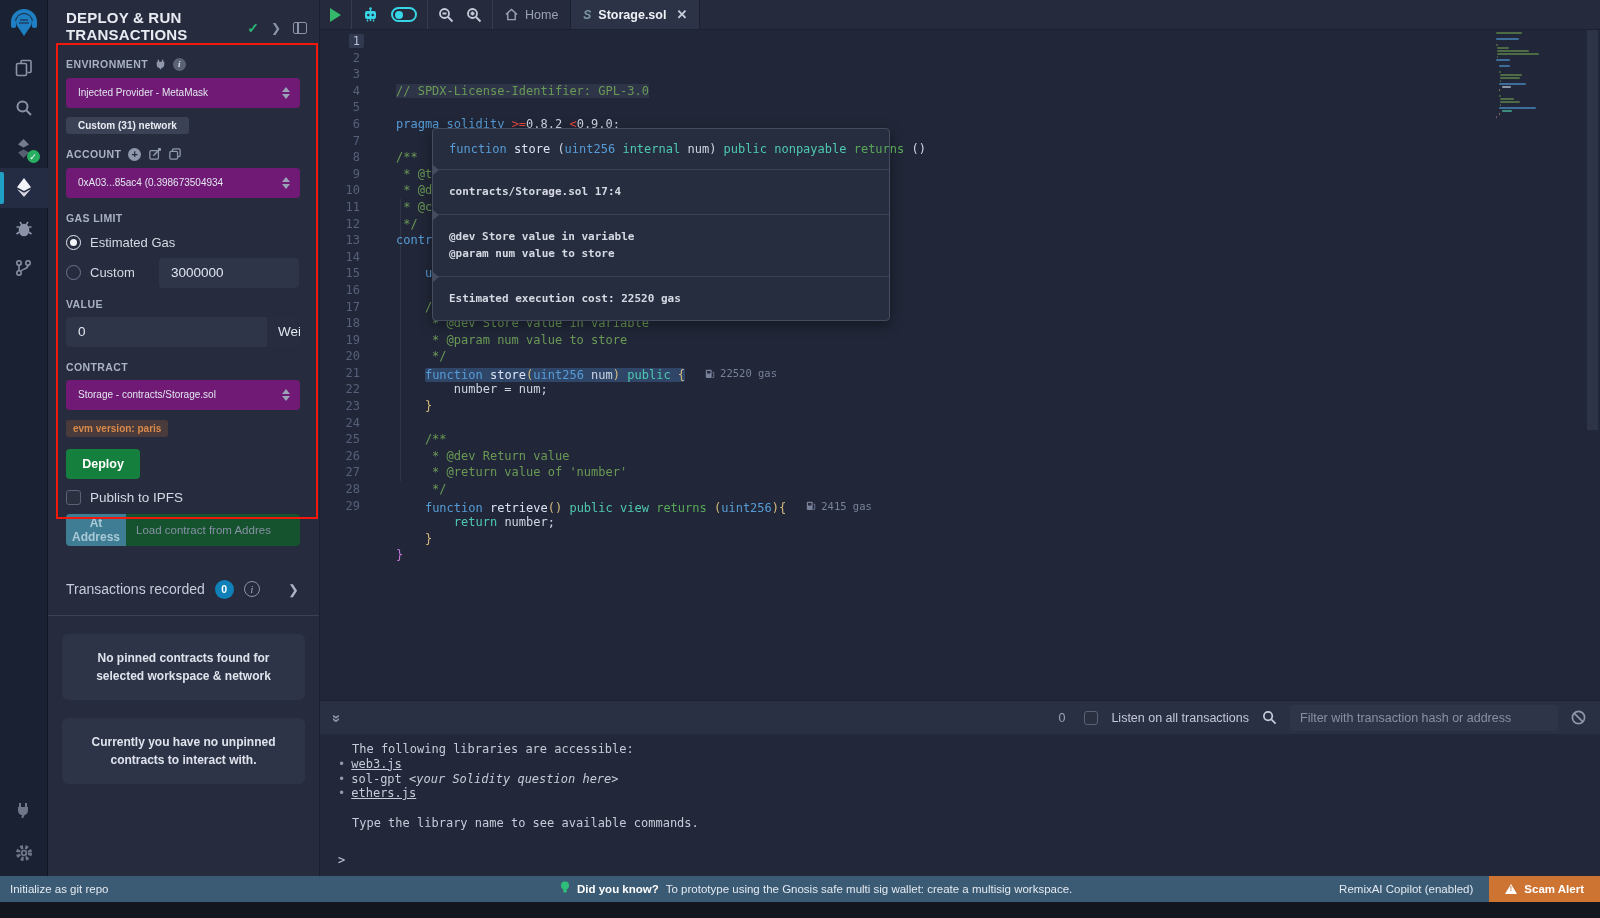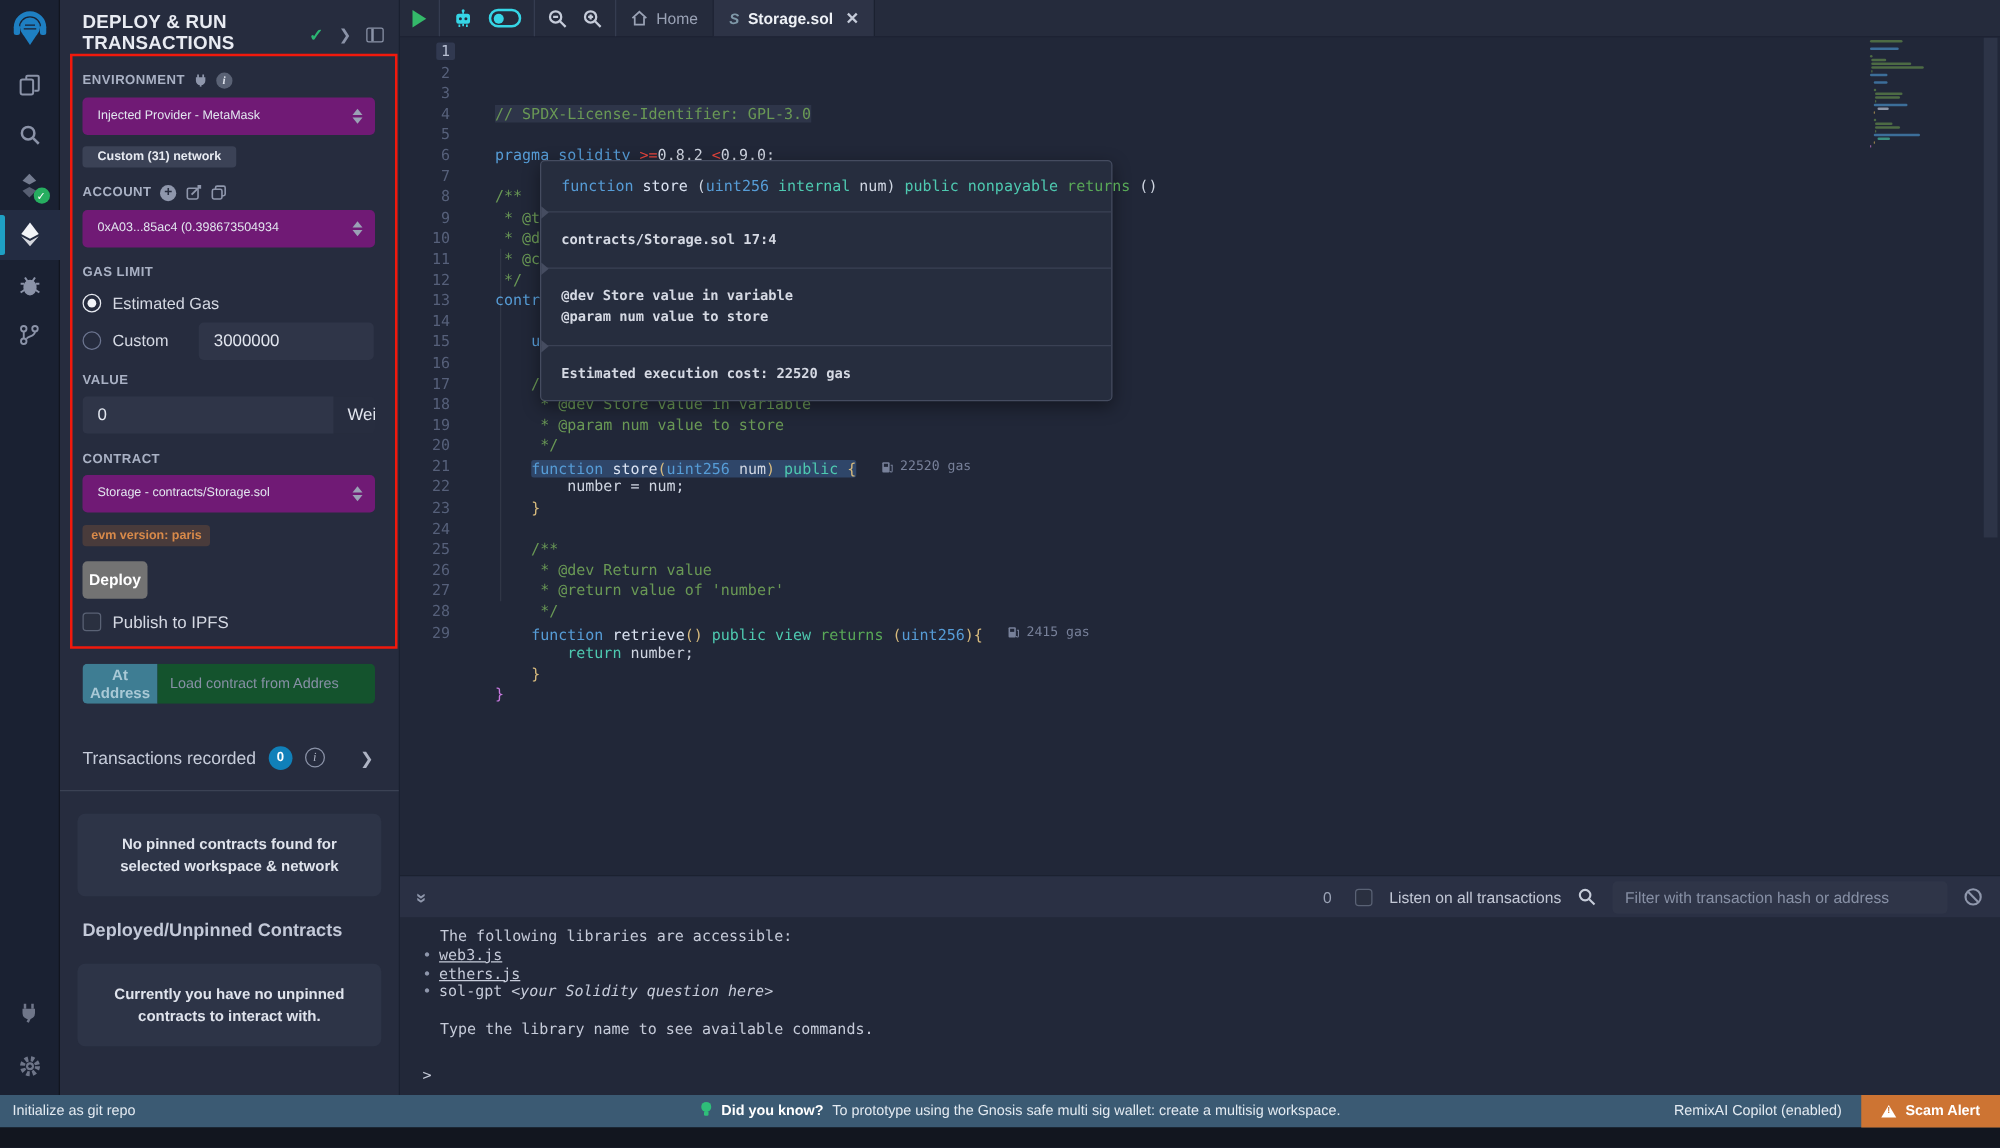--- a/index.html
+++ b/index.html
@@ -53,25 +53,25 @@
   .radio.sel { border-color:#e8ebf2; }
   .radio.sel::after { content:""; position:absolute; inset:3px; background:#f2f4f8; border-radius:50%; }
   .radio-label { color:#d5d9e3; font-size:13px; }
   .gas-input { margin-left:auto; width:140px; height:30px; background:#2f3548; border:none; border-radius:4px; color:#e2e6ef; font-size:13.5px; padding:0 12px; outline:none; }
 
   .value-row { display:flex; width:234px; height:30px; border-radius:4px; overflow:hidden; }
   .value-input { flex:1; background:#2f3548; border:none; color:#e2e6ef; font-size:13.5px; padding:0 12px; outline:none; }
   .unit-box { width:84px; background:#272d3f; border-left:1px solid #20263600; display:flex; align-items:center; justify-content:flex-end; padding:0 10px; gap:6px; color:#e2e6ef; font-size:13.5px; cursor:pointer; }
 
   .evm-badge { display:inline-block; margin-top:10px; background:rgba(201,116,52,.22); color:#d98a4a; font-size:10px; font-weight:bold; padding:3px 7px; border-radius:3px; }
-  .deploy-btn { margin-top:12px; width:52px; height:30px; background:#737373; color:#fff; font-weight:bold; font-size:12.5px; border:none; border-radius:4px; cursor:pointer; display:block; }
+  .deploy-btn { margin-top:12px; width:74px; height:30px; background:#15803d; color:#fff; font-weight:bold; font-size:12.5px; border:none; border-radius:4px; cursor:pointer; display:block; }
   .cbx-row { display:flex; align-items:center; gap:9px; margin-top:11px; }
   .cbx { width:15px; height:15px; border-radius:3px; border:1.5px solid #5a6275; background:#2a3040; cursor:pointer; flex:none; }
   .cbx-label { font-size:13.5px; color:#d5d9e3; }
-  .ataddr-row { display:flex; width:234px; height:32px; margin-top:26px; border-radius:4px; overflow:hidden; }
+  .ataddr-row { display:flex; width:234px; height:32px; margin-top:9px; border-radius:4px; overflow:hidden; }
   .ataddr-btn { width:92px; background:#3e7d93; color:#a9c9d6; font-size:12px; font-weight:bold; border:none; cursor:pointer; }
   .ataddr-input { flex:1; background:#14532d; border:none; color:#e2e6ef; font-size:11.5px; padding:0 10px; outline:none; }
   .ataddr-input::placeholder { color:#8790a5; }
 
   .tx-row { display:flex; align-items:center; gap:10px; padding:20px 20px 16px 18px; margin-top:14px; }
   .tx-title { font-size:14px; color:#c6ccda; }
   .count-badge { width:19px; height:19px; border-radius:50%; background:#1080b9; color:#fff; font-size:10.5px; font-weight:bold; display:flex; align-items:center; justify-content:center; }
   .tx-info { width:16px; height:16px; border-radius:50%; border:1px solid #8b93a8; color:#aeb4c4; font-size:10px; font-style:italic; font-family:"Liberation Serif", serif; display:flex; align-items:center; justify-content:center; }
   .tx-chev { margin-left:auto; color:#aeb4c4; font-size:13px; cursor:pointer; }
   .divider { border-top:1px solid #3b4254; margin:0; }
@@ -329,23 +329,20 @@
     <div class="tx-row">
       <span class="tx-title">Transactions recorded</span>
       <span class="count-badge">0</span>
       <span class="tx-info">i</span>
       <span class="tx-chev">❯</span>
     </div>
     <div class="divider"></div>
 
     <div class="empty-box">No pinned contracts found for selected workspace &amp; network</div>
 
-    <div class="section-h">
-      <span class="section-title">Deployed/Unpinned Contracts</span>
-    </div>
     <div class="empty-box">Currently you have no unpinned contracts to interact with.</div>
   </div>
 
   <div id="main">
 
     <div id="toolbar">
       <div class="tb-group">
         <span class="play-btn"></span>
       </div>
       <div class="tb-group">
@@ -482,22 +479,22 @@
         <svg width="15" height="15" viewBox="0 0 16 16" fill="none" stroke="#8f97ac" stroke-width="1.8">
             <circle cx="8" cy="8" r="6.5"></circle>
             <path d="M3.5 3.5l9 9"></path>
           </svg>
       </div>
     </div>
     <div id="term-body">
       <div id="term-lines">
           <div class="tline"><span class="indent"></span>The following libraries are accessible:</div>
           <div class="tline"><span class="bullet">•</span><a>web3.js</a></div>
+          <div class="tline"><span class="bullet">•</span><span>sol-gpt </span><span class="it">&lt;your Solidity question here&gt;</span></div>
           <div class="tline"><span class="bullet">•</span><a>ethers.js</a></div>
-          <div class="tline"><span class="bullet">•</span><span>sol-gpt </span><span class="it">&lt;your Solidity question here&gt;</span></div>
           <div class="tline">&nbsp;</div>
           <div class="tline"><span class="indent"></span>Type the library name to see available commands.</div>
         </div>
       <div class="prompt">&gt;</div>
     </div>
   </div>
 </div>
 
 <div id="statusbar">
   <span class="sb-left">Initialize as git repo</span>

